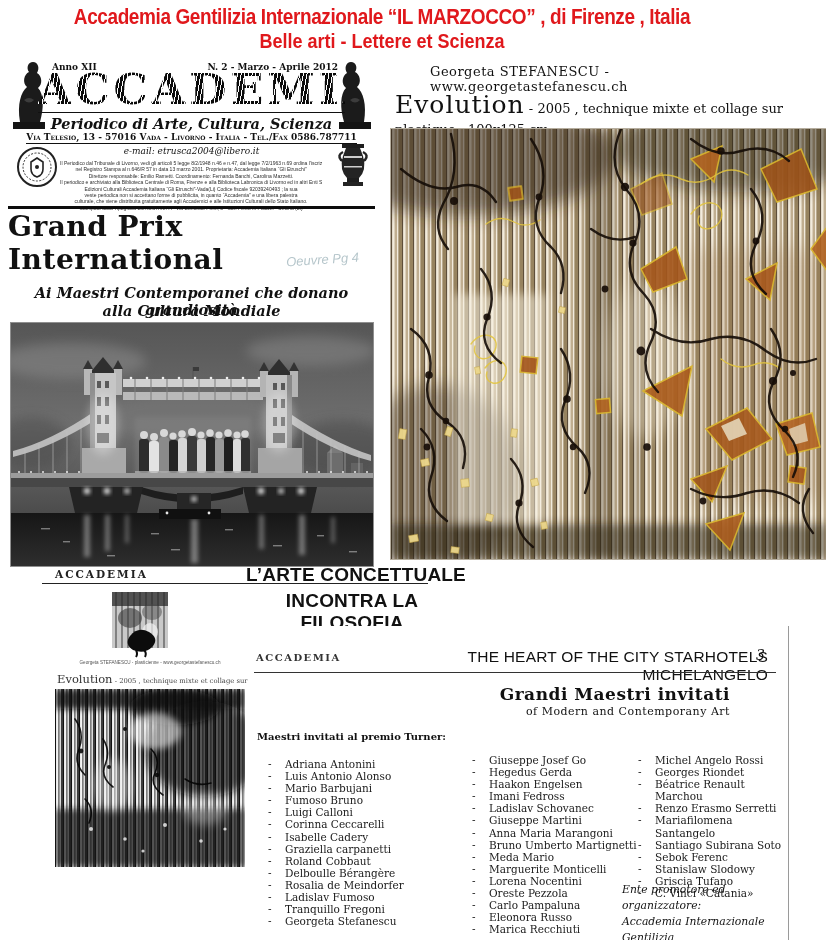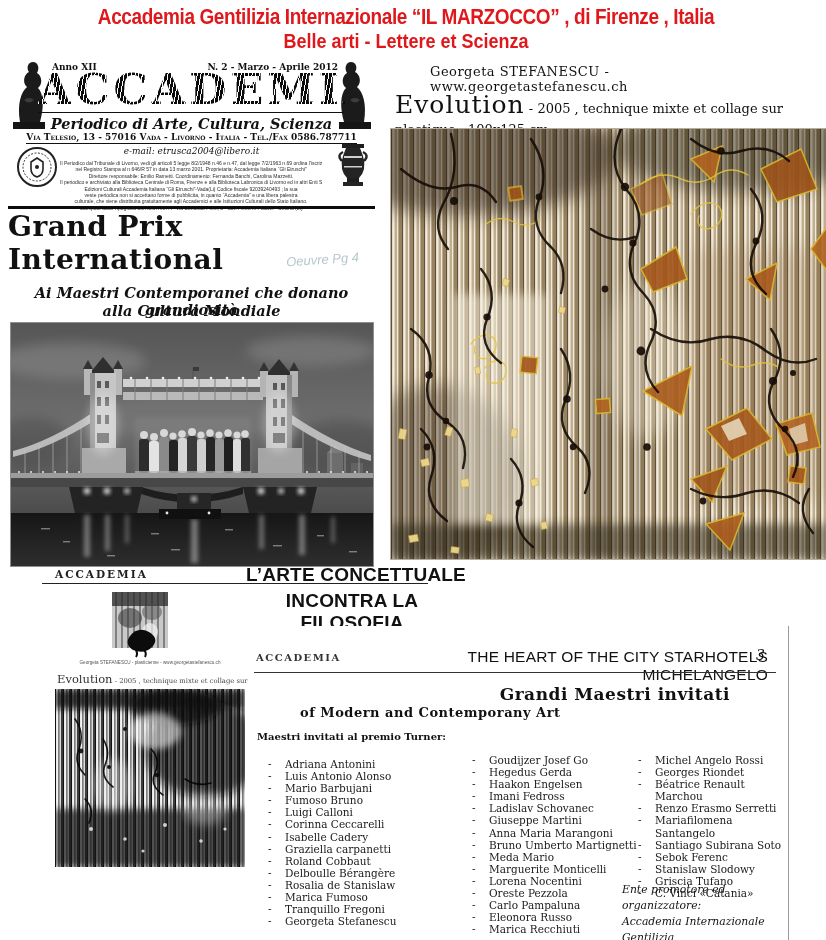--- a/index.html
+++ b/index.html
@@ -2,21 +2,21 @@
 <html><head>
 <meta charset="utf-8">
 <style>
   html,body{margin:0;padding:0;background:#e9e9e9;}
   #canvas{position:relative;width:826px;height:940px;background:#ffffff;overflow:hidden;
           font-family:"DejaVu Serif",serif;color:#111;}
   .abs{position:absolute;}
 
   
   .banner{left:0;top:6px;width:764px;text-align:center;color:#e0181c;
-          font-family:"Liberation Sans",sans-serif;font-weight:bold;margin-left:24px;}
+          font-family:"Liberation Sans",sans-serif;font-weight:bold;}
   .banner .l1{font-size:19px;letter-spacing:-0.4px;transform:scaleY(1.15);}
   .banner .l2{font-size:18px;margin-top:3px;transform:scaleY(1.15);}
 
   
   .np{left:8px;top:56px;width:367px;height:510px;}
   .np-anno{left:44px;top:6px;font-size:9px;font-weight:bold;}
   .np-issue{left:0;top:6px;width:330px;text-align:right;font-size:9px;font-weight:bold;}
   .masthead{left:30px;top:12px;width:307px;text-align:center;font-size:43px;font-weight:bold;
             letter-spacing:4px;line-height:1;color:#0d0d0d;}
   @supports (-webkit-background-clip: text){
@@ -61,21 +61,21 @@
   .art-gray{left:55px;top:689px;width:190px;height:178px;}
 
   
   .sh-page{left:248px;top:626px;width:540px;height:314px;background:#fff;border-right:1.2px solid #9a9a9a;}
   .sh-acc{left:256px;top:652px;font-size:10px;font-weight:bold;letter-spacing:1.5px;color:#333;}
   .sh-head{left:338px;top:648px;width:430px;text-align:right;font-size:15.5px;font-weight:normal;
            font-family:"Liberation Sans",sans-serif;letter-spacing:0.2px;}
   .sh-pageno{left:756px;top:647px;font-size:14px;font-style:italic;}
   .sh-rule{left:254px;top:672px;width:522px;height:1.4px;background:#333;}
   .sh-t1{left:300px;top:684px;width:430px;text-align:right;font-size:17px;font-weight:bold;letter-spacing:0.5px;}
-  .sh-t2{left:300px;top:705px;width:430px;text-align:left;font-size:13px;font-weight:bold;letter-spacing:0.5px;}
+  .sh-t2{left:300px;top:705px;width:430px;text-align:right;font-size:11px;font-weight:normal;letter-spacing:0.5px;}
   .sh-listhead{left:257px;top:731px;font-size:10px;font-weight:bold;}
   .namecol{font-size:10.5px;line-height:12.1px;color:#1a1a1a;}
   .col1{left:268px;top:758px;width:190px;}
   .col2{left:472px;top:754px;width:180px;}
   .col3{left:638px;top:754px;width:155px;}
   .name-row{display:flex;}
   .name-row .dash{width:17px;flex:none;}
   .promoter{left:622px;top:882px;width:175px;font-size:10.8px;font-style:italic;line-height:16px;}
   .fineprint-line{white-space:nowrap;overflow:hidden;}
 </style>
@@ -611,39 +611,39 @@
       <div class="name-row">
         <span class="dash">-</span>
         <span>Roland Cobbaut</span>
       </div>
       <div class="name-row">
         <span class="dash">-</span>
         <span>Delboulle Bérangère</span>
       </div>
       <div class="name-row">
         <span class="dash">-</span>
-        <span>Rosalia de Stanislaw</span>
-      </div>
-      <div class="name-row">
-        <span class="dash">-</span>
-        <span>Marica Fumoso</span>
+        <span>Rosalia de Meindorfer</span>
+      </div>
+      <div class="name-row">
+        <span class="dash">-</span>
+        <span>Ladislav Fumoso</span>
       </div>
       <div class="name-row">
         <span class="dash">-</span>
         <span>Tranquillo Fregoni</span>
       </div>
       <div class="name-row">
         <span class="dash">-</span>
         <span>Georgeta Stefanescu</span>
       </div>
     </div>
   <div class="abs namecol col2">
       <div class="name-row">
         <span class="dash">-</span>
-        <span>Goudijzer Josef Go</span>
+        <span>Giuseppe Josef Go</span>
       </div>
       <div class="name-row">
         <span class="dash">-</span>
         <span>Hegedus Gerda</span>
       </div>
       <div class="name-row">
         <span class="dash">-</span>
         <span>Haakon Engelsen</span>
       </div>
       <div class="name-row">

